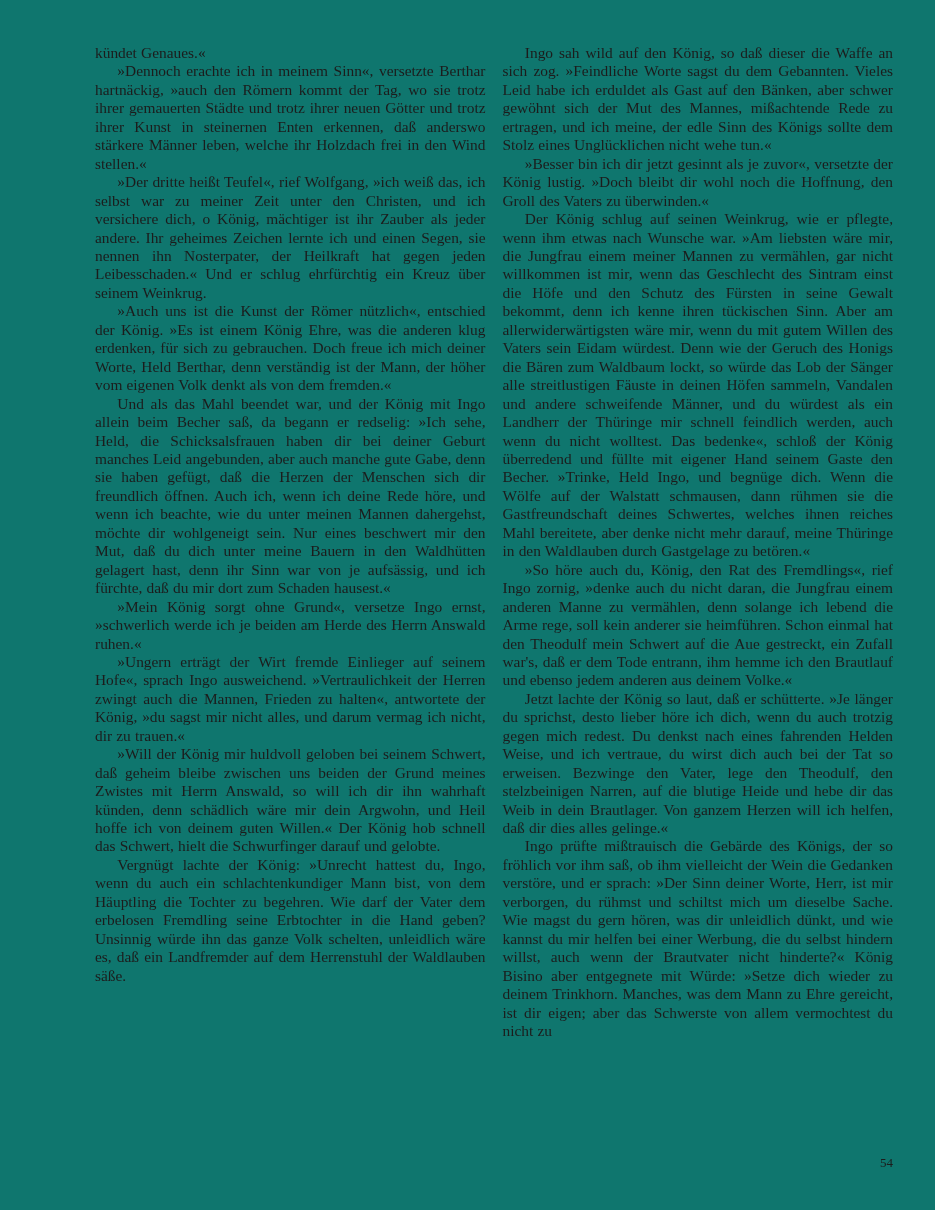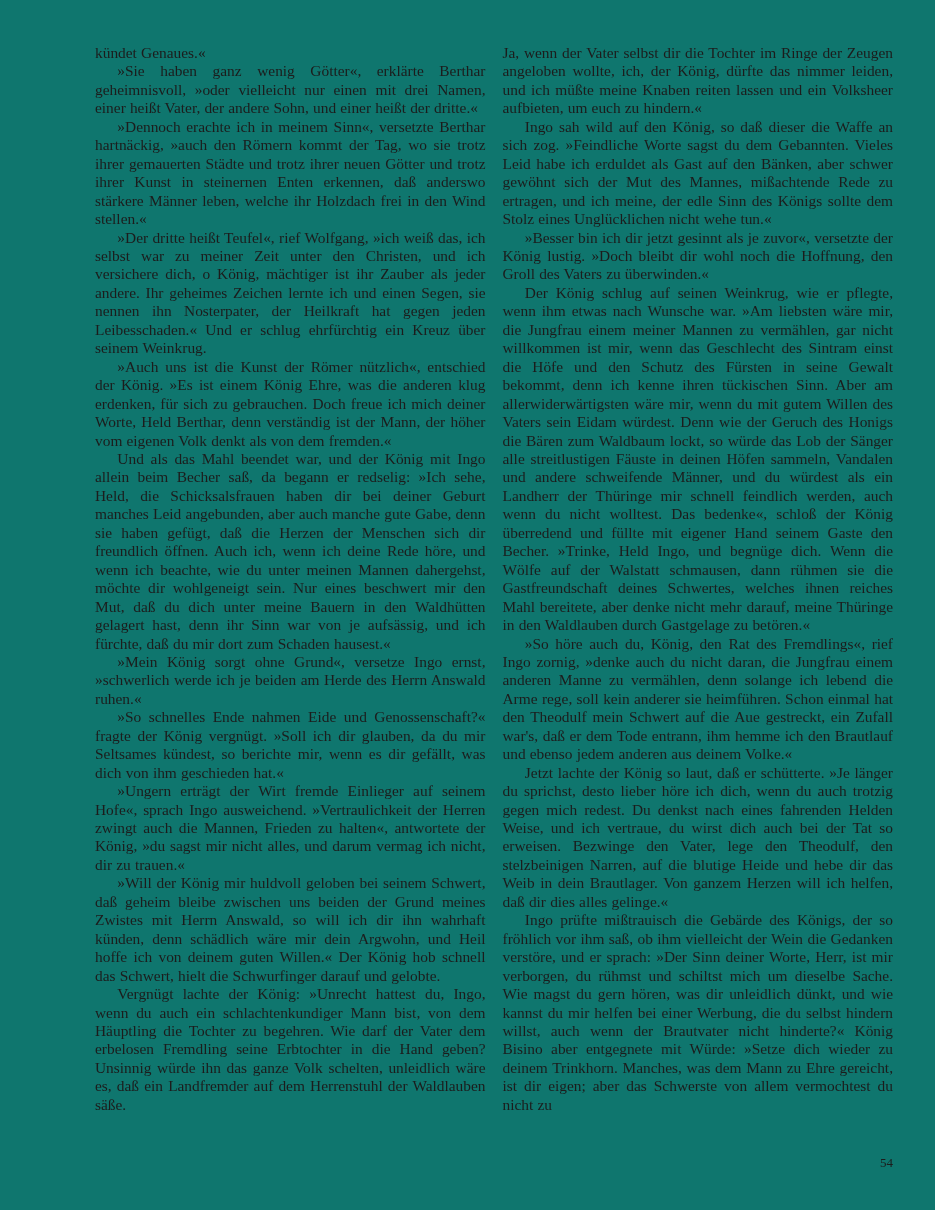--- a/index.html
+++ b/index.html
@@ -50,33 +50,30 @@
     text-align: right;
   }
 </style>
 </head>
 <body>
 
 <div class="page">
   <div class="textblock">
     <section class="column">
         <p class="para">kündet Genaues.«</p>
-        <p class="para indent">»Sie haben ganz wenig Götter«, erklärte Berthar geheimnisvoll, »oder vielleicht nur einen mit drei Namen, einer heißt Vater, der andere Sohn, und einer heißt der dritte.«</p>
         <p class="para indent">»Dennoch erachte ich in meinem Sinn«, versetzte Berthar hartnäckig, »auch den Römern kommt der Tag, wo sie trotz ihrer gemauerten Städte und trotz ihrer neuen Götter und trotz ihrer Kunst in steinernen Enten erkennen, daß anderswo stärkere Männer leben, welche ihr Holzdach frei in den Wind stellen.«</p>
         <p class="para indent">»Der dritte heißt Teufel«, rief Wolfgang, »ich weiß das, ich selbst war zu meiner Zeit unter den Christen, und ich versichere dich, o König, mächtiger ist ihr Zauber als jeder andere. Ihr geheimes Zeichen lernte ich und einen Segen, sie nennen ihn Nosterpater, der Heilkraft hat gegen jeden Leibesschaden.« Und er schlug ehrfürchtig ein Kreuz über seinem Weinkrug.</p>
         <p class="para indent">»Auch uns ist die Kunst der Römer nützlich«, entschied der König. »Es ist einem König Ehre, was die anderen klug erdenken, für sich zu gebrauchen. Doch freue ich mich deiner Worte, Held Berthar, denn verständig ist der Mann, der höher vom eigenen Volk denkt als von dem fremden.«</p>
         <p class="para indent">Und als das Mahl beendet war, und der König mit Ingo allein beim Becher saß, da begann er redselig: »Ich sehe, Held, die Schicksalsfrauen haben dir bei deiner Geburt manches Leid angebunden, aber auch manche gute Gabe, denn sie haben gefügt, daß die Herzen der Menschen sich dir freundlich öffnen. Auch ich, wenn ich deine Rede höre, und wenn ich beachte, wie du unter meinen Mannen dahergehst, möchte dir wohlgeneigt sein. Nur eines beschwert mir den Mut, daß du dich unter meine Bauern in den Waldhütten gelagert hast, denn ihr Sinn war von je aufsässig, und ich fürchte, daß du mir dort zum Schaden hausest.«</p>
         <p class="para indent">»Mein König sorgt ohne Grund«, versetze Ingo ernst, »schwerlich werde ich je beiden am Herde des Herrn Answald ruhen.«</p>
-        <p class="para indent">»So schnelles Ende nahmen Eide und Genossenschaft?« fragte der König vergnügt. »Soll ich dir glauben, da du mir Seltsames kündest, so berichte mir, wenn es dir gefällt, was dich von ihm geschieden hat.«</p>
         <p class="para indent">»Ungern erträgt der Wirt fremde Einlieger auf seinem Hofe«, sprach Ingo ausweichend. »Vertraulichkeit der Herren zwingt auch die Mannen, Frieden zu halten«, antwortete der König, »du sagst mir nicht alles, und darum vermag ich nicht, dir zu trauen.«</p>
         <p class="para indent">»Will der König mir huldvoll geloben bei seinem Schwert, daß geheim bleibe zwischen uns beiden der Grund meines Zwistes mit Herrn Answald, so will ich dir ihn wahrhaft künden, denn schädlich wäre mir dein Argwohn, und Heil hoffe ich von deinem guten Willen.« Der König hob schnell das Schwert, hielt die Schwurfinger darauf und gelobte.</p>
         <p class="para indent">Vergnügt lachte der König: »Unrecht hattest du, Ingo, wenn du auch ein schlachtenkundiger Mann bist, von dem Häuptling die Tochter zu begehren. Wie darf der Vater dem erbelosen Fremdling seine Erbtochter in die Hand geben? Unsinnig würde ihn das ganze Volk schelten, unleidlich wäre es, daß ein Landfremder auf dem Herrenstuhl der Waldlauben säße.</p>
       </section>
     <section class="column">
-        <p class="para">Ja, wenn der Vater selbst dir die Tochter im Ringe der Zeugen angeloben wollte, ich, der König, dürfte das nimmer leiden, und ich müßte meine Knaben reiten lassen und ein Volksheer aufbieten, um euch zu hindern.«</p>
         <p class="para indent">Ingo sah wild auf den König, so daß dieser die Waffe an sich zog. »Feindliche Worte sagst du dem Gebannten. Vieles Leid habe ich erduldet als Gast auf den Bänken, aber schwer gewöhnt sich der Mut des Mannes, mißachtende Rede zu ertragen, und ich meine, der edle Sinn des Königs sollte dem Stolz eines Unglücklichen nicht wehe tun.«</p>
         <p class="para indent">»Besser bin ich dir jetzt gesinnt als je zuvor«, versetzte der König lustig. »Doch bleibt dir wohl noch die Hoffnung, den Groll des Vaters zu überwinden.«</p>
         <p class="para indent">Der König schlug auf seinen Weinkrug, wie er pflegte, wenn ihm etwas nach Wunsche war. »Am liebsten wäre mir, die Jungfrau einem meiner Mannen zu vermählen, gar nicht willkommen ist mir, wenn das Geschlecht des Sintram einst die Höfe und den Schutz des Fürsten in seine Gewalt bekommt, denn ich kenne ihren tückischen Sinn. Aber am allerwiderwärtigsten wäre mir, wenn du mit gutem Willen des Vaters sein Eidam würdest. Denn wie der Geruch des Honigs die Bären zum Waldbaum lockt, so würde das Lob der Sänger alle streitlustigen Fäuste in deinen Höfen sammeln, Vandalen und andere schweifende Männer, und du würdest als ein Landherr der Thüringe mir schnell feindlich werden, auch wenn du nicht wolltest. Das bedenke«, schloß der König überredend und füllte mit eigener Hand seinem Gaste den Becher. »Trinke, Held Ingo, und begnüge dich. Wenn die Wölfe auf der Walstatt schmausen, dann rühmen sie die Gastfreundschaft deines Schwertes, welches ihnen reiches Mahl bereitete, aber denke nicht mehr darauf, meine Thüringe in den Waldlauben durch Gastgelage zu betören.«</p>
         <p class="para indent">»So höre auch du, König, den Rat des Fremdlings«, rief Ingo zornig, »denke auch du nicht daran, die Jungfrau einem anderen Manne zu vermählen, denn solange ich lebend die Arme rege, soll kein anderer sie heimführen. Schon einmal hat den Theodulf mein Schwert auf die Aue gestreckt, ein Zufall war's, daß er dem Tode entrann, ihm hemme ich den Brautlauf und ebenso jedem anderen aus deinem Volke.«</p>
         <p class="para indent">Jetzt lachte der König so laut, daß er schütterte. »Je länger du sprichst, desto lieber höre ich dich, wenn du auch trotzig gegen mich redest. Du denkst nach eines fahrenden Helden Weise, und ich vertraue, du wirst dich auch bei der Tat so erweisen. Bezwinge den Vater, lege den Theodulf, den stelzbeinigen Narren, auf die blutige Heide und hebe dir das Weib in dein Brautlager. Von ganzem Herzen will ich helfen, daß dir dies alles gelinge.«</p>
         <p class="para indent">Ingo prüfte mißtrauisch die Gebärde des Königs, der so fröhlich vor ihm saß, ob ihm vielleicht der Wein die Gedanken verstöre, und er sprach: »Der Sinn deiner Worte, Herr, ist mir verborgen, du rühmst und schiltst mich um dieselbe Sache. Wie magst du gern hören, was dir unleidlich dünkt, und wie kannst du mir helfen bei einer Werbung, die du selbst hindern willst, auch wenn der Brautvater nicht hinderte?« König Bisino aber entgegnete mit Würde: »Setze dich wieder zu deinem Trinkhorn. Manches, was dem Mann zu Ehre gereicht, ist dir eigen; aber das Schwerste von allem vermochtest du nicht zu</p>
       </section>
   </div>
   <div class="page-number">54</div>
 </div>

